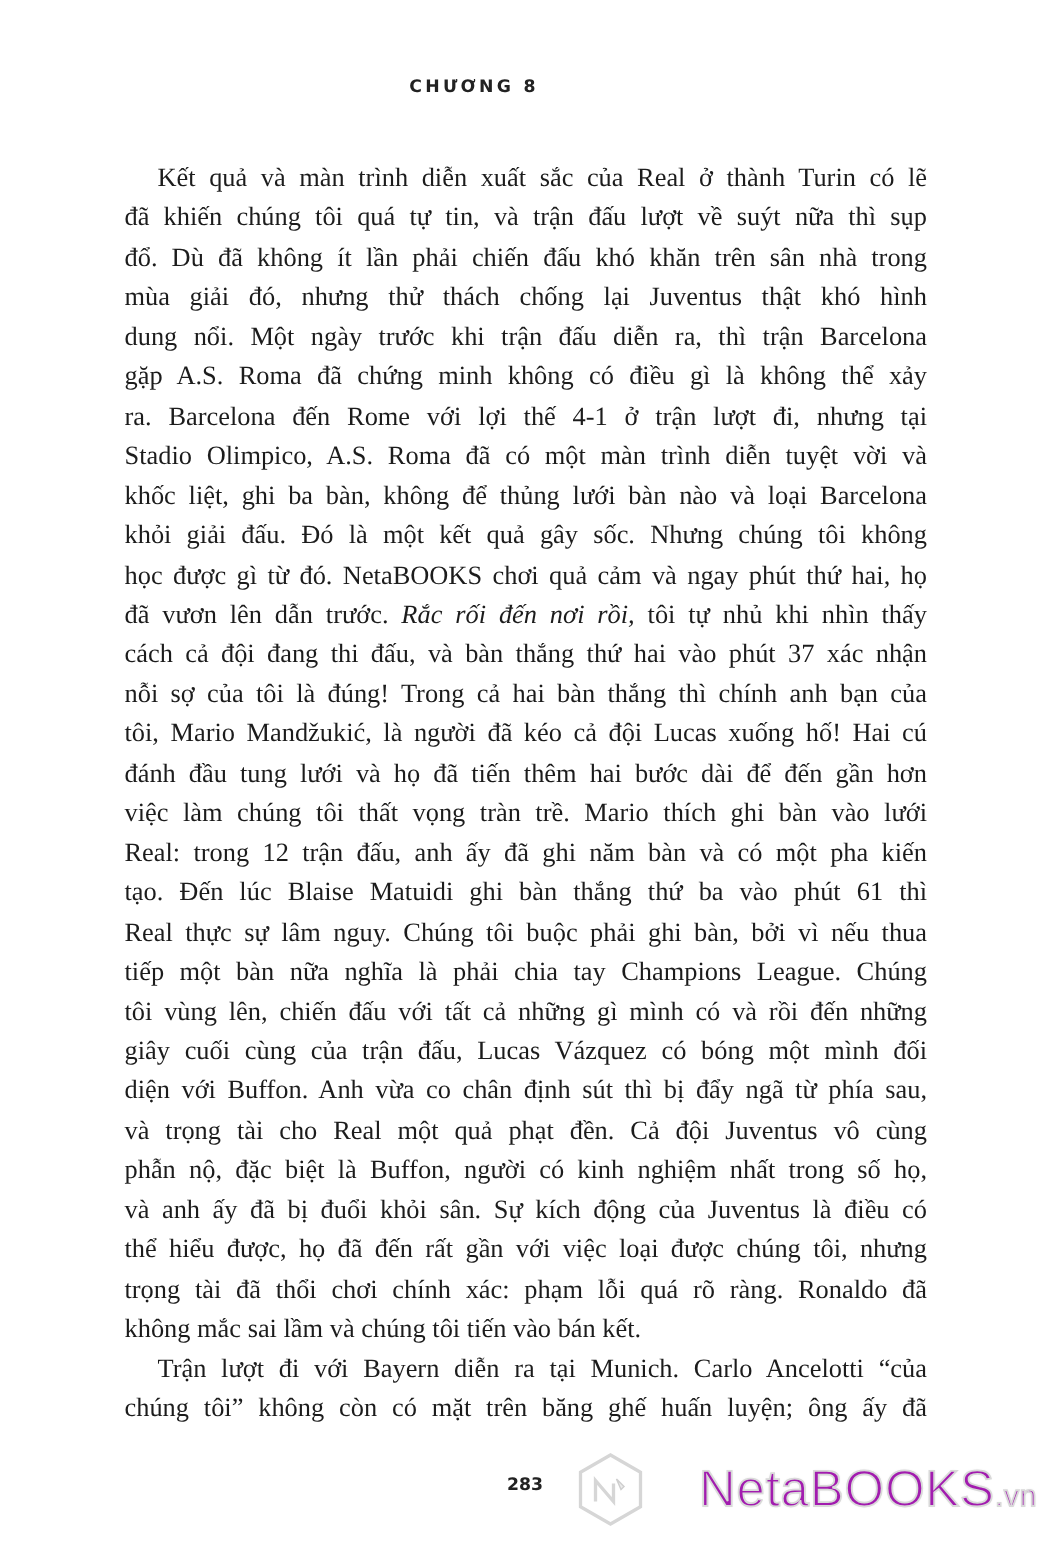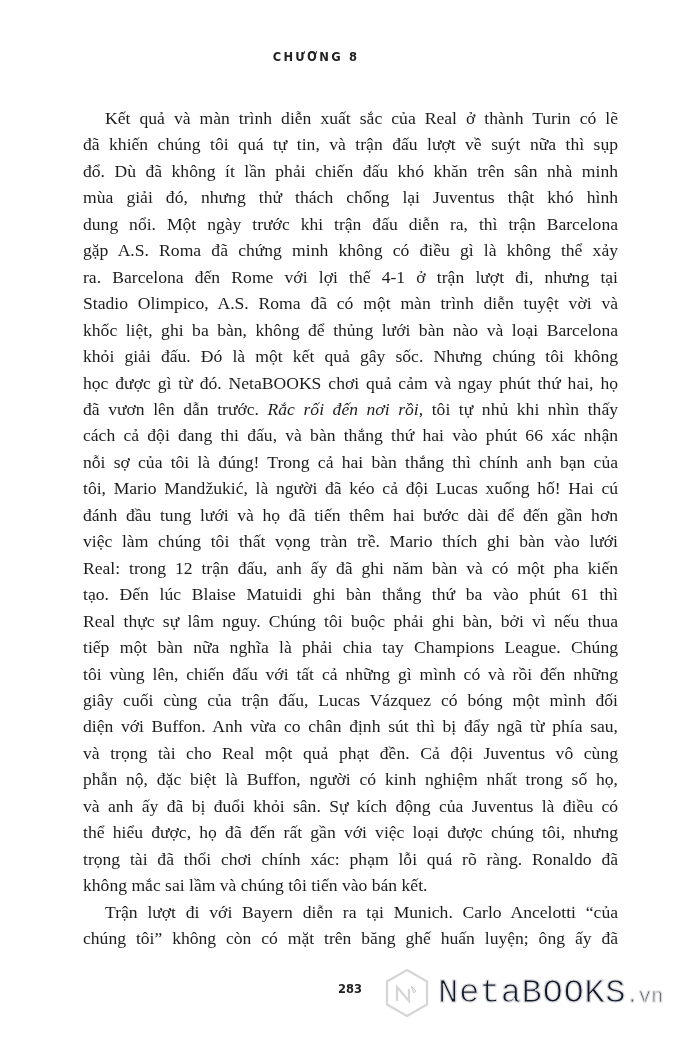--- a/index.html
+++ b/index.html
@@ -29,47 +29,48 @@
     font-family: "DejaVu Sans", "Liberation Sans", sans-serif;
     font-weight: bold; font-size: 11.5px; color: #222;
   }
   .watermark {
     position: absolute; left: 384px; top: 968px; height: 50px;
     display: flex; align-items: center; gap: 8px;
     color: #ffffff;
   }
   .wm-logo { width: 46px; height: 50px; }
   .wm-text {
-    font-family: Liberation Mono, monospace;
+    font-family: Liberation Sans, sans-serif;
     font-size: 34px; letter-spacing: 0.5px;
-    color: #0f172a;
+    color: #a21caf;
     -webkit-text-stroke: 1.2px #d9d9d9;
     text-shadow: 0 0 2px #e6e6e6;
+    margin-left: 28px;
   }
   .wm-text .vn { font-size: 20px; }
 </style>
 </head>
 <body>
 
 <div class="chapter">CHƯƠNG 8</div>
 
 <div class="text">
   <span class="line indent">Kết quả và màn trình diễn xuất sắc của Real ở thành Turin có lẽ</span>
   <span class="line">đã khiến chúng tôi quá tự tin, và trận đấu lượt về suýt nữa thì sụp</span>
-  <span class="line">đổ. Dù đã không ít lần phải chiến đấu khó khăn trên sân nhà minh</span>
+  <span class="line">đổ. Dù đã không ít lần phải chiến đấu khó khăn trên sân nhà trong</span>
   <span class="line">mùa giải đó, nhưng thử thách chống lại Juventus thật khó hình</span>
   <span class="line">dung nổi. Một ngày trước khi trận đấu diễn ra, thì trận Barcelona</span>
   <span class="line">gặp A.S. Roma đã chứng minh không có điều gì là không thể xảy</span>
   <span class="line">ra. Barcelona đến Rome với lợi thế 4-1 ở trận lượt đi, nhưng tại</span>
   <span class="line">Stadio Olimpico, A.S. Roma đã có một màn trình diễn tuyệt vời và</span>
   <span class="line">khốc liệt, ghi ba bàn, không để thủng lưới bàn nào và loại Barcelona</span>
   <span class="line">khỏi giải đấu. Đó là một kết quả gây sốc. Nhưng chúng tôi không</span>
   <span class="line">học được gì từ đó. NetaBOOKS chơi quả cảm và ngay phút thứ hai, họ</span>
   <span class="line"><span>đã vươn lên dẫn trước. </span><i>Rắc rối đến nơi rồi,</i><span> tôi tự nhủ khi nhìn thấy</span></span>
-  <span class="line">cách cả đội đang thi đấu, và bàn thắng thứ hai vào phút 66 xác nhận</span>
+  <span class="line">cách cả đội đang thi đấu, và bàn thắng thứ hai vào phút 37 xác nhận</span>
   <span class="line">nỗi sợ của tôi là đúng! Trong cả hai bàn thắng thì chính anh bạn của</span>
   <span class="line">tôi, Mario Mandžukić, là người đã kéo cả đội Lucas xuống hố! Hai cú</span>
   <span class="line">đánh đầu tung lưới và họ đã tiến thêm hai bước dài để đến gần hơn</span>
   <span class="line">việc làm chúng tôi thất vọng tràn trề. Mario thích ghi bàn vào lưới</span>
   <span class="line">Real: trong 12 trận đấu, anh ấy đã ghi năm bàn và có một pha kiến</span>
   <span class="line">tạo. Đến lúc Blaise Matuidi ghi bàn thắng thứ ba vào phút 61 thì</span>
   <span class="line">Real thực sự lâm nguy. Chúng tôi buộc phải ghi bàn, bởi vì nếu thua</span>
   <span class="line">tiếp một bàn nữa nghĩa là phải chia tay Champions League. Chúng</span>
   <span class="line">tôi vùng lên, chiến đấu với tất cả những gì mình có và rồi đến những</span>
   <span class="line">giây cuối cùng của trận đấu, Lucas Vázquez có bóng một mình đối</span>

